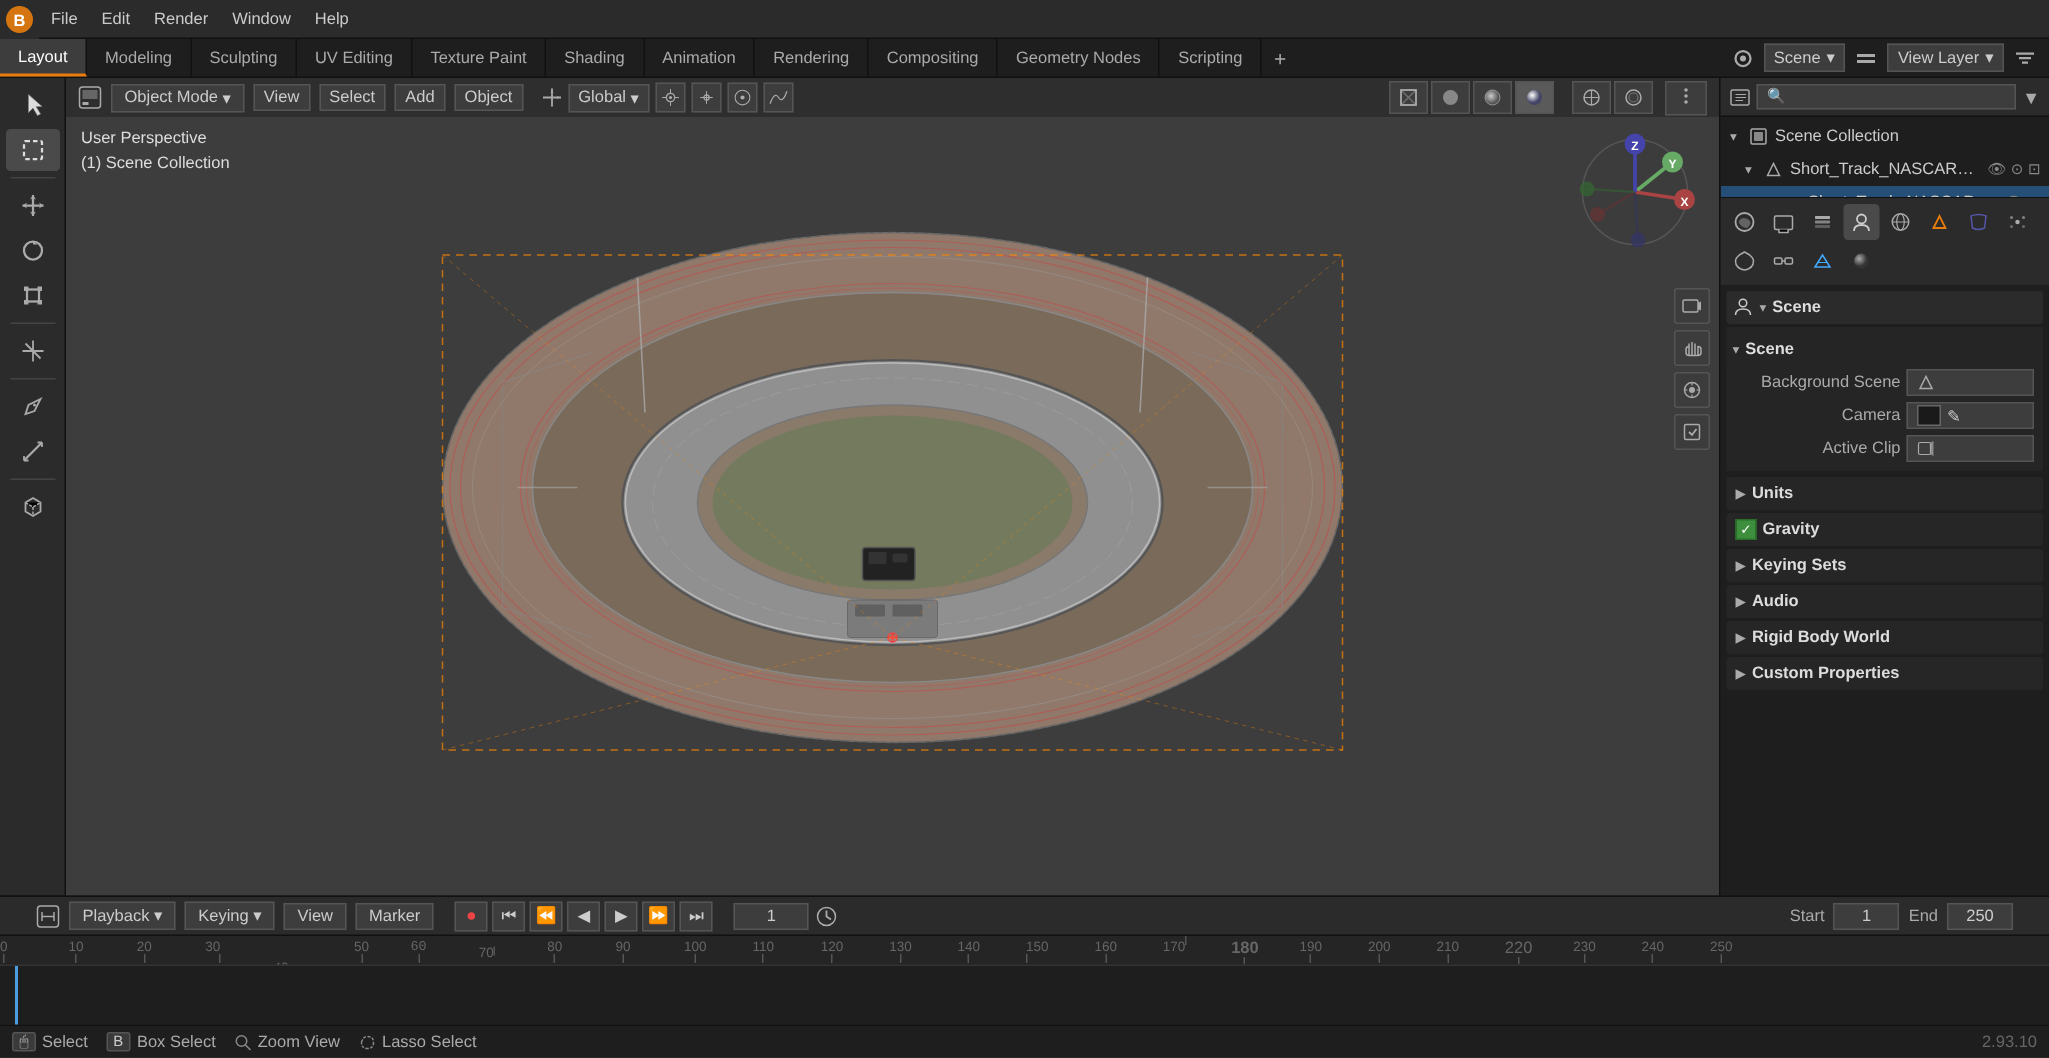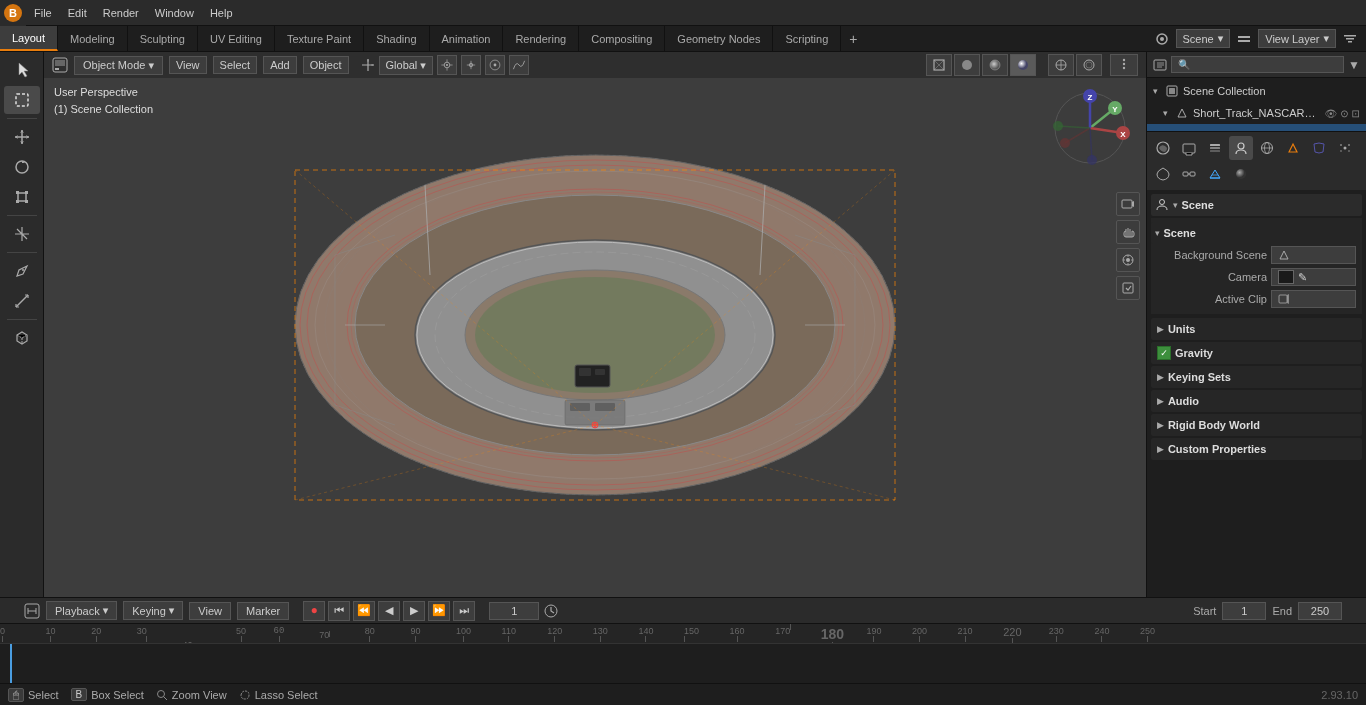--- a/index.html
+++ b/index.html
@@ -1350,21 +1350,21 @@
         </div>
         <div style="position: absolute; left: 729.6px; top: 0px; bottom: 0px; display: flex; flex-direction: column; align-items: center;">
           <span style="font-size:9px;color:#666;margin-top:2px;">160</span>
           <div style="width:1px;height:6px;background:#555;"></div>
         </div>
         <div style="position: absolute; left: 775.2px; top: 0px; bottom: 0px; display: flex; flex-direction: row; ">
           <span style="font-size:9px;color:#666;margin-top:2px;">170</span>
           <div style="width:1px;height:6px;background:#555;"></div>
         </div>
         <div style="position: absolute; left: 820.8px; top: 0px; bottom: 0px; display: flex; flex-direction: column; align-items: center;">
-          <span style="font-size:14px;color:#666;margin-top:2px;font-weight:bold;">180</span>
+          <span style="font-size:11px;color:#666;margin-top:2px;font-weight:bold;">180</span>
           <div style="width:1px;height:6px;background:#555;"></div>
         </div>
         <div style="position: absolute; left: 866.4px; top: 0px; bottom: 0px; display: flex; flex-direction: column; align-items: center;">
           <span style="font-size:9px;color:#666;margin-top:2px;">190</span>
           <div style="width:1px;height:6px;background:#555;"></div>
         </div>
         <div style="position: absolute; left: 912px; top: 0px; bottom: 0px; display: flex; flex-direction: column; align-items: center;">
           <span style="font-size:9px;color:#666;margin-top:2px;">200</span>
           <div style="width:1px;height:6px;background:#555;"></div>
         </div>

